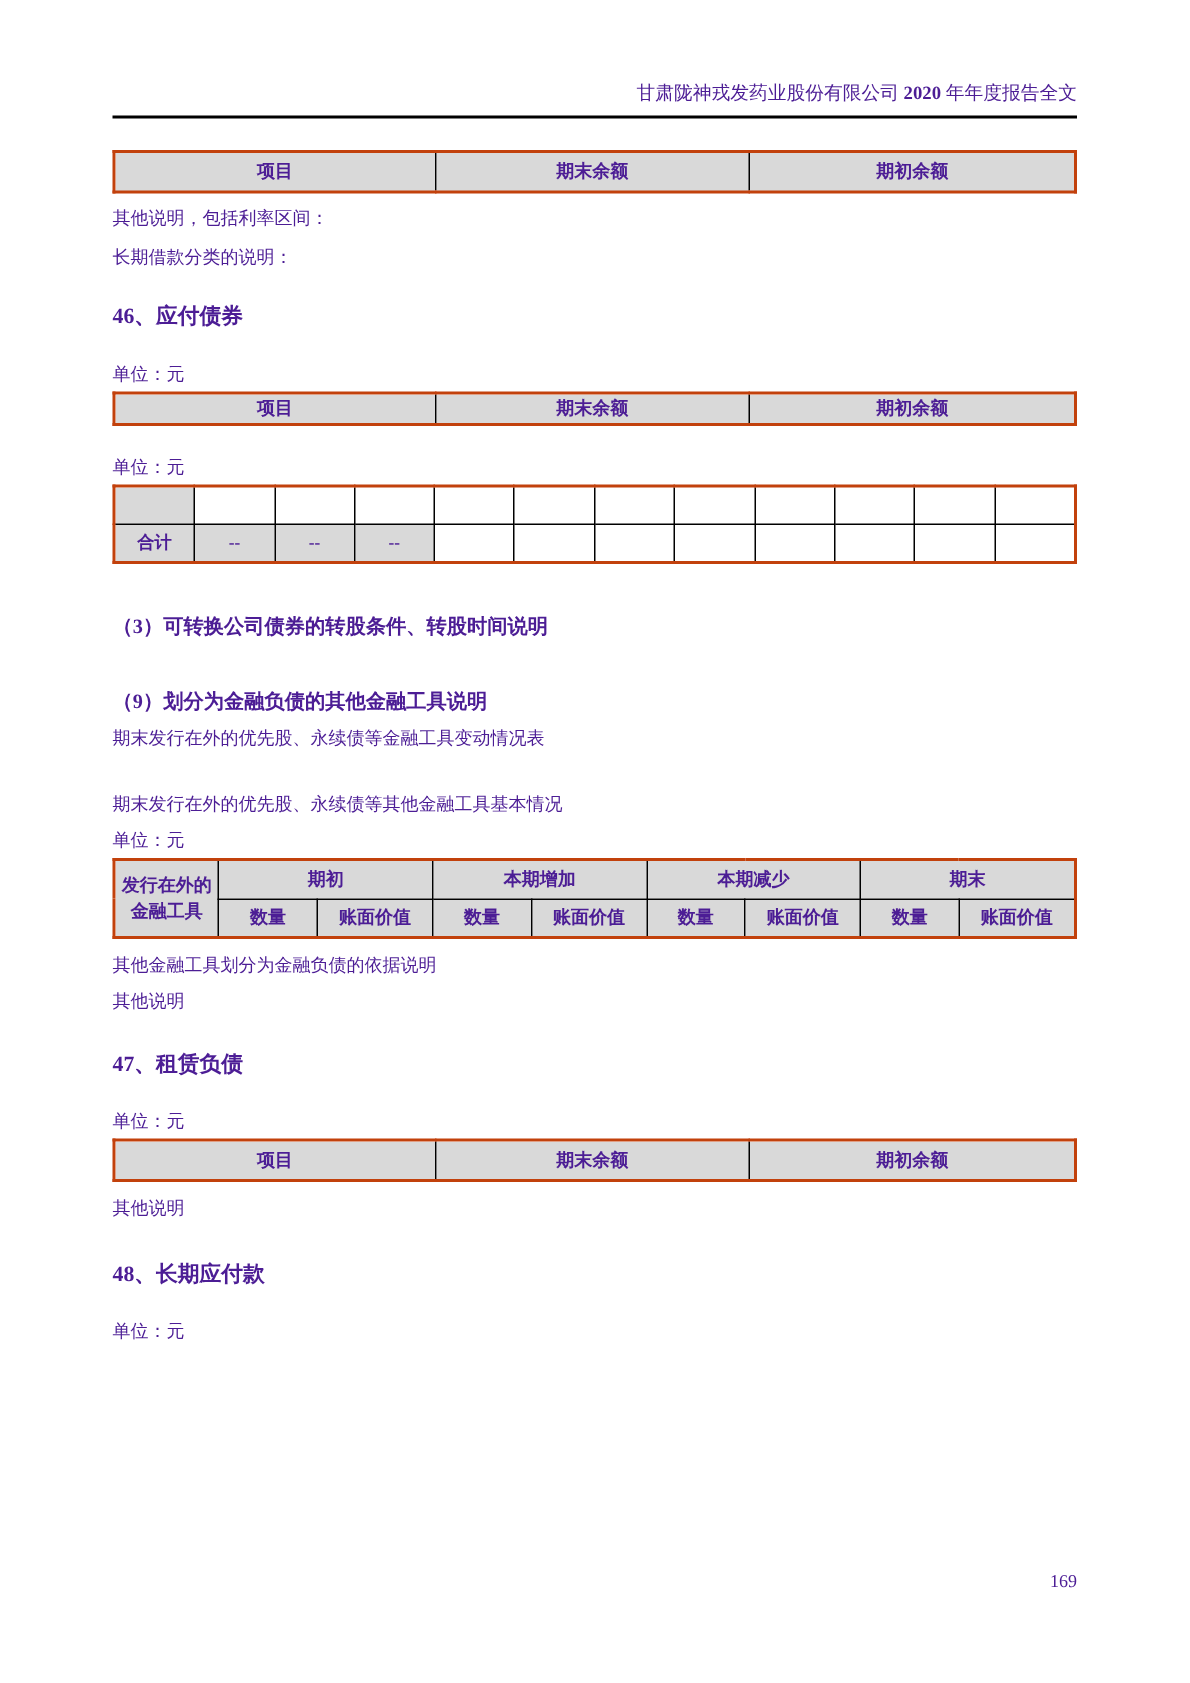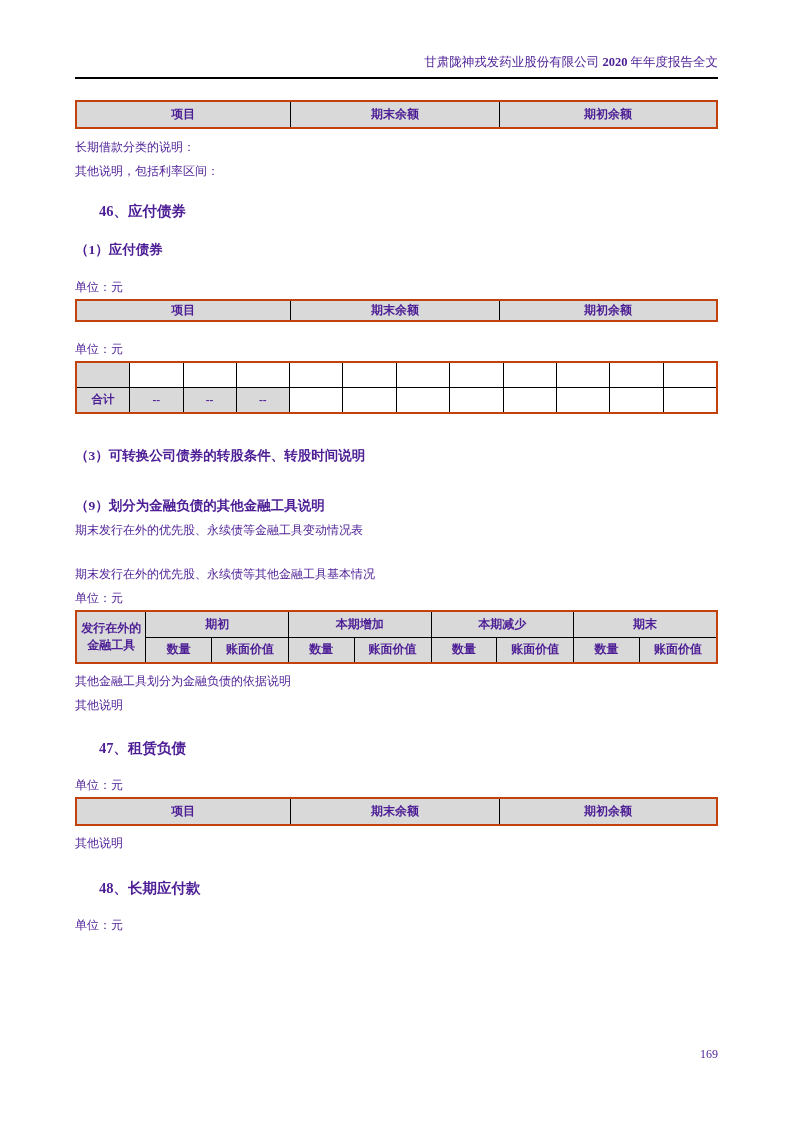--- a/index.html
+++ b/index.html
@@ -35,21 +35,21 @@
     text-align:center;
     vertical-align:middle;
     font-size:12px;
     padding:1px 2px;
     overflow:hidden;
   }
   td.hd { background:#d9d9d9; }
   .tbl-simple { margin-top:21px; }
   .tbl-simple td { height:27px; }
   .note { margin-top:10px; line-height:15px; text-align:left; }
-  .h-sec { font-size:14.5px; font-weight:bold; margin-top:24px; line-height:17px;margin-left:24px; }
+  .h-sec { font-size:14.5px; font-weight:bold; margin-top:24px; line-height:17px; }
   .h-sub { font-size:13.5px; font-weight:bold; margin-top:22px; line-height:16px; }
   .unit { text-align:left; margin-top:20px; margin-bottom:4px; line-height:15px; }
   .tbl-bond td { font-size:11.5px; padding:1px 2px; }
   .tbl-bond .r-head td { height:46px; }
   .tbl-bond .r-empty td { height:25px; }
   .tbl-bond .r-total td { height:26px; }
   .tbl-fin td { height:26px; }
   .mt9  { margin-top:9px; }
   .mt22 { margin-top:22px; }
   .mt23 { margin-top:34px; }
@@ -78,25 +78,24 @@
       </colgroup>
     <tbody>
         <tr>
       <td class="hd">项目</td>
       <td class="hd">期末余额</td>
       <td class="hd">期初余额</td>
     </tr>
   </tbody>
     </table>
 
+  <div class="note mt9">其他说明，包括利率区间：</div>
   <div class="note" style="margin-top:11px">长期借款分类的说明：</div>
-  <div class="note mt9">其他说明，包括利率区间：</div>
 
   <div class="h-sec">46、应付债券</div>
-  <div class="h-sub">（1）应付债券</div>
 
   <div class="unit mt22">单位：元</div>
 
   <table>
     <colgroup>
         <col style="width:33.4%">
         <col style="width:32.7%">
         <col style="width:33.9%">
       </colgroup>
     <tbody>

